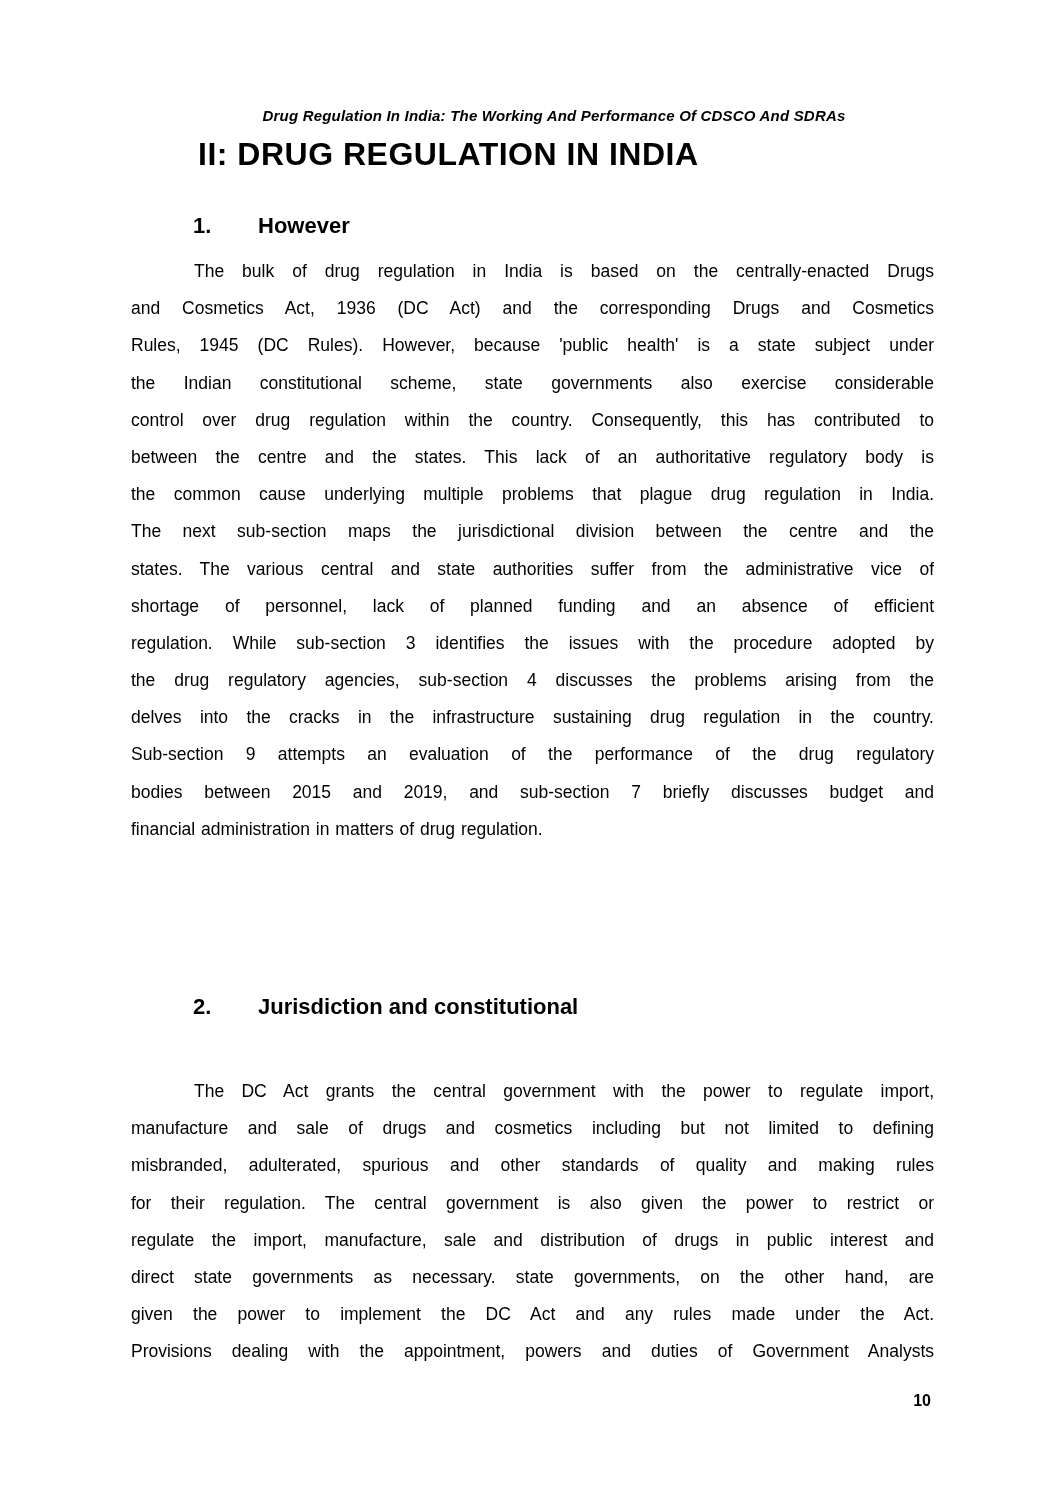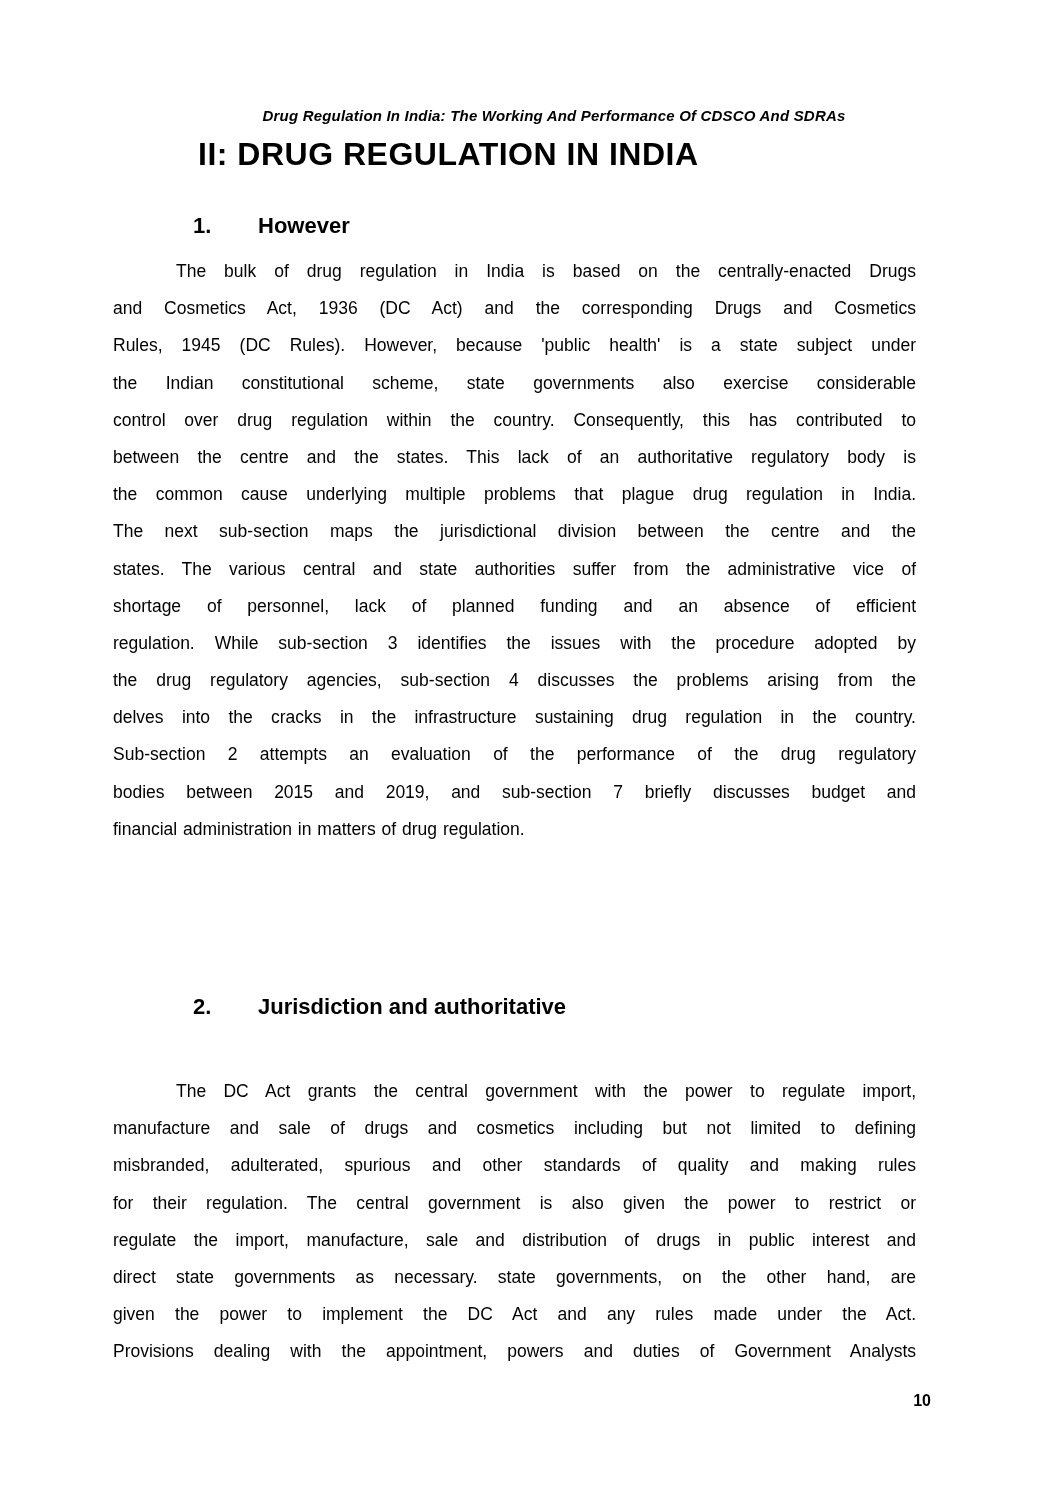--- a/index.html
+++ b/index.html
@@ -49,21 +49,21 @@
     font-weight: bold;
   }
   .section-heading .sec-num {
     width: 65px;
     flex: 0 0 65px;
   }
   .section-heading.h1pos { top: 212px; }
   .section-heading.h2pos { top: 993px; }
   .para {
     position: absolute;
-    left: 113px;
+    left: 131px;
     width: 803px;
     font-size: 17.5px;
     line-height: 37.2px;
     word-spacing: 1px;
   }
   .para.p1pos { top: 253px; }
   .para.p2pos { top: 1073px; }
   .pline {
     height: 37.2px;
     overflow: hidden;
@@ -102,28 +102,28 @@
       <div class="pline">the Indian constitutional scheme, state governments also exercise considerable</div>
       <div class="pline">control over drug regulation within the country. Consequently, this has contributed to</div>
       <div class="pline">between the centre and the states. This lack of an authoritative regulatory body is</div>
       <div class="pline">the common cause underlying multiple problems that plague drug regulation in India.</div>
       <div class="pline">The next sub-section maps the jurisdictional division between the centre and the</div>
       <div class="pline">states. The various central and state authorities suffer from the administrative vice of</div>
       <div class="pline">shortage of personnel, lack of planned funding and an absence of efficient</div>
       <div class="pline">regulation. While sub-section 3 identifies the issues with the procedure adopted by</div>
       <div class="pline">the drug regulatory agencies, sub-section 4 discusses the problems arising from the</div>
       <div class="pline">delves into the cracks in the infrastructure sustaining drug regulation in the country.</div>
-      <div class="pline">Sub-section 2 attempts an evaluation of the performance of the drug regulatory</div>
+      <div class="pline">Sub-section 9 attempts an evaluation of the performance of the drug regulatory</div>
       <div class="pline">bodies between 2015 and 2019, and sub-section 7 briefly discusses budget and</div>
       <div class="pline last">financial administration in matters of drug regulation.</div>
     </div>
 
   <div class="section-heading h2pos">
     <span class="sec-num">2.</span>
-    <span class="sec-title">Jurisdiction and authoritative</span>
+    <span class="sec-title">Jurisdiction and constitutional</span>
   </div>
 
   <div class="para p2pos">
       <div class="pline indent">The DC Act grants the central government with the power to regulate import,</div>
       <div class="pline">manufacture and sale of drugs and cosmetics including but not limited to defining</div>
       <div class="pline">misbranded, adulterated, spurious and other standards of quality and making rules</div>
       <div class="pline">for their regulation. The central government is also given the power to restrict or</div>
       <div class="pline">regulate the import, manufacture, sale and distribution of drugs in public interest and</div>
       <div class="pline">direct state governments as necessary. state governments, on the other hand, are</div>
       <div class="pline">given the power to implement the DC Act and any rules made under the Act.</div>

